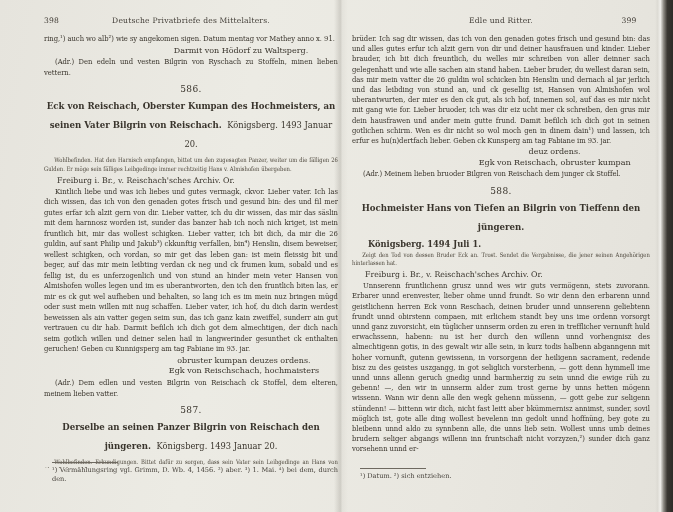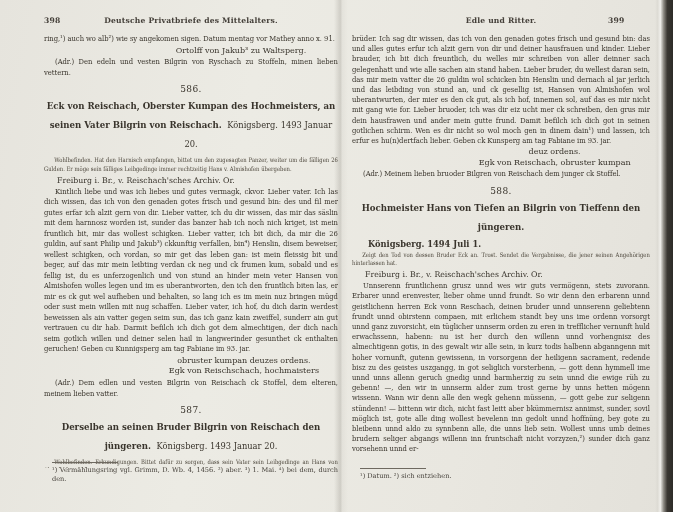--- a/index.html
+++ b/index.html
@@ -14,23 +14,23 @@
     background: linear-gradient(to right, rgba(110,105,96,0) 0%, rgba(110,105,96,0.22) 45%, rgba(110,105,96,0.06) 60%, rgba(110,105,96,0) 100%);
   }
   .book-edge {
     position:absolute; right:0; top:0; bottom:0; width:18px;
     background: linear-gradient(to right, rgba(233,231,224,0) 0%, #dddbd4 15%, #f0efeb 30%, #8d8a83 48%, #3b3833 68%, #2d2b27 100%);
   }
   .page-flow { position:absolute; top:16px; height:452px; overflow:hidden; }
   .flow-left  { left:44px;  width:294px; }
   .flow-right { left:352px; width:298px; }
 
-  .pheader { display:flex; align-items:baseline; font-size:7.6px; letter-spacing:0.2px; color:#45403a; margin-bottom:9px;font-weight:bold; }
+  .pheader { display:flex; align-items:baseline; font-size:7.6px; letter-spacing:0.2px; color:#45403a; margin-bottom:9px; }
   .pheader .pnum { width:42px; }
-  .pheader .pnum.right { text-align:left; }
+  .pheader .pnum.right { text-align:center; }
   .pheader .ptitle { flex:1; text-align:center; }
 
   .cond { width:117.6%; transform:scaleX(0.85); transform-origin:0 0; }
   p.bodytext { font-size:8px; line-height:10.5px; text-align:justify; margin:0 0 1px 0; letter-spacing:-0.05px; }
   p.tight { line-height:10.2px; }
   .indent { text-indent:13px; }
   .sig { font-size:8px; line-height:10.8px; text-align:center; margin:1px 0 1px 34%; }
   .sig-block { margin:1px 0 1px 36%; text-align:center; font-size:8px; line-height:10.6px; }
   .secnum { text-align:center; font-weight:normal; font-size:9px; margin:6px 0 3px 0; letter-spacing:0.4px; }
   .heading { font-weight:bold; font-size:8.6px; line-height:19px; text-align:center; margin:0 0 2px 0; }
@@ -51,40 +51,40 @@
 <div class="spread">
 
   <div class="page-flow flow-left">
     <div class="pheader">
       <span class="pnum">398</span>
       <span class="ptitle">Deutsche Privatbriefe des Mittelalters.</span>
       <span class="pnum"></span>
     </div>
 
     <p class="bodytext cond">ring,¹) auch wo alb²) wie sy angekomen sigen. Datum mentag vor Mathey anno x. 91.</p>
-    <div class="sig">Ortolff von Jakub³ zu Waltsperg.</div>
+    <div class="sig">Darmit von Hödorf zu Waltsperg.</div>
     <p class="bodytext cond indent">(Adr.) Den edeln und vesten Bilgrin von Ryschach zu Stoffeln, minen lieben vettern.</p>
 
     <div class="secnum">586.</div>
     <div class="heading">
       <span>Eck von Reischach, Oberster Kumpan des Hochmeisters, an seinen Vater Bilgrin von Reischach.</span>
       <span class="hdate">&nbsp;<span>Königsberg. 1493 Januar 20.</span></span>
     </div>
     <div class="regest cond">Wohlbefinden. Hat den Harnisch empfangen, bittet um den zugesagten Panzer, weiter um die fälligen 26 Gulden. Er möge sein fälliges Leibgedinge immer rechtzeitig Hans v. Almishofen übergeben.</div>
     <div class="archive">Freiburg i. Br., v. Reischach'sches Archiv. Or.</div>
     <p class="bodytext cond indent">Kintlich liebe und was ich liebes und gutes vermagk, ckvor. Lieber vater. Ich las dich wissen, das ich von den genaden gotes frisch und gesund bin: des und fil mer gutes erfar ich alzit gern von dir. Lieber vatter, ich du dir wissen, das mir das säslin mit dem harnnosz worden ist, sunder das banzer hab ich noch nich kriget, ist mein fruntlich bit, mir das wollest schigken. Lieber vatter, ich bit dich, da mir die 26 guldin, auf sant Philip und Jakub³) ckkunftig verfallen, bin⁴) Henslin, disem beweiser, wellest schigken, och vordan, so mir get das leben gan: ist mein fleissig bit und beger, auf das mir mein leibting verdan ck neg und ck frumen kum, sobald und es fellig ist, du es unferzogenlich und von stund an hinder mein veter Hansen von Almishofen wolles legen und im es uberantworten, den ich den fruntlich biten las, er mir es ck gut wel aufheben und behalten, so lang ich es im mein nuz bringen mügd oder sust mein willen mit nug schaffen. Lieber vater, ich hof, du dich darin werdest beweissen als ain vatter gegen seim sun, das ich ganz kain zweiffel, sunderr ain gut vertrauen cu dir hab. Darmit befilch ich dich got dem almechtigen, der dich nach seim gotlich willen und deiner selen hail in langwerinder gesunthet ck enthalten geruchen! Geben cu Kunnigsperg am tag Fabiane im 93. jar.</p>
     <div class="sig-block">
       <div>obruster kumpan deuzes ordens.</div>
       <div>Egk von Reischschach, hochmaisters</div>
     </div>
     <p class="bodytext cond indent">(Adr.) Dem edlen und vesten Bilgrin von Reischach ck Stoffel, dem elteren, meinem lieben vatter.</p>
 
     <div class="secnum">587.</div>
     <div class="heading">
-      <span>Derselbe an seinen Bruder Bilgrin von Reischach den jüngeren.</span>
+      <span>Derselbe an seinen Panzer Bilgrin von Reischach den jüngeren.</span>
       <span class="hdate">&nbsp;<span>Königsberg. 1493 Januar 20.</span></span>
     </div>
     <div class="regest cond">Wohlbefinden. Erkundigungen. Bittet dafür zu sorgen, dass sein Vater sein Leibgedinge an Hans von Almishofen zahle.</div>
     <div class="archive">Freiburg i. Br., v. Reischach'sches Archiv. Or.</div>
     <p class="bodytext cond indent">Bruederliche trew und was ich liebes und gutes vermag, stetes. Lieber</p>
   </div>
 
   <div class="footnote-block fn-left">
     <div class="fn-rule"></div>
     <div class="fn-text">¹) Vermählungsring vgl. Grimm, D. Wb. 4, 1456.  ²) aber.  ³) 1. Mai.  ⁴) bei dem, durch den.</div>

